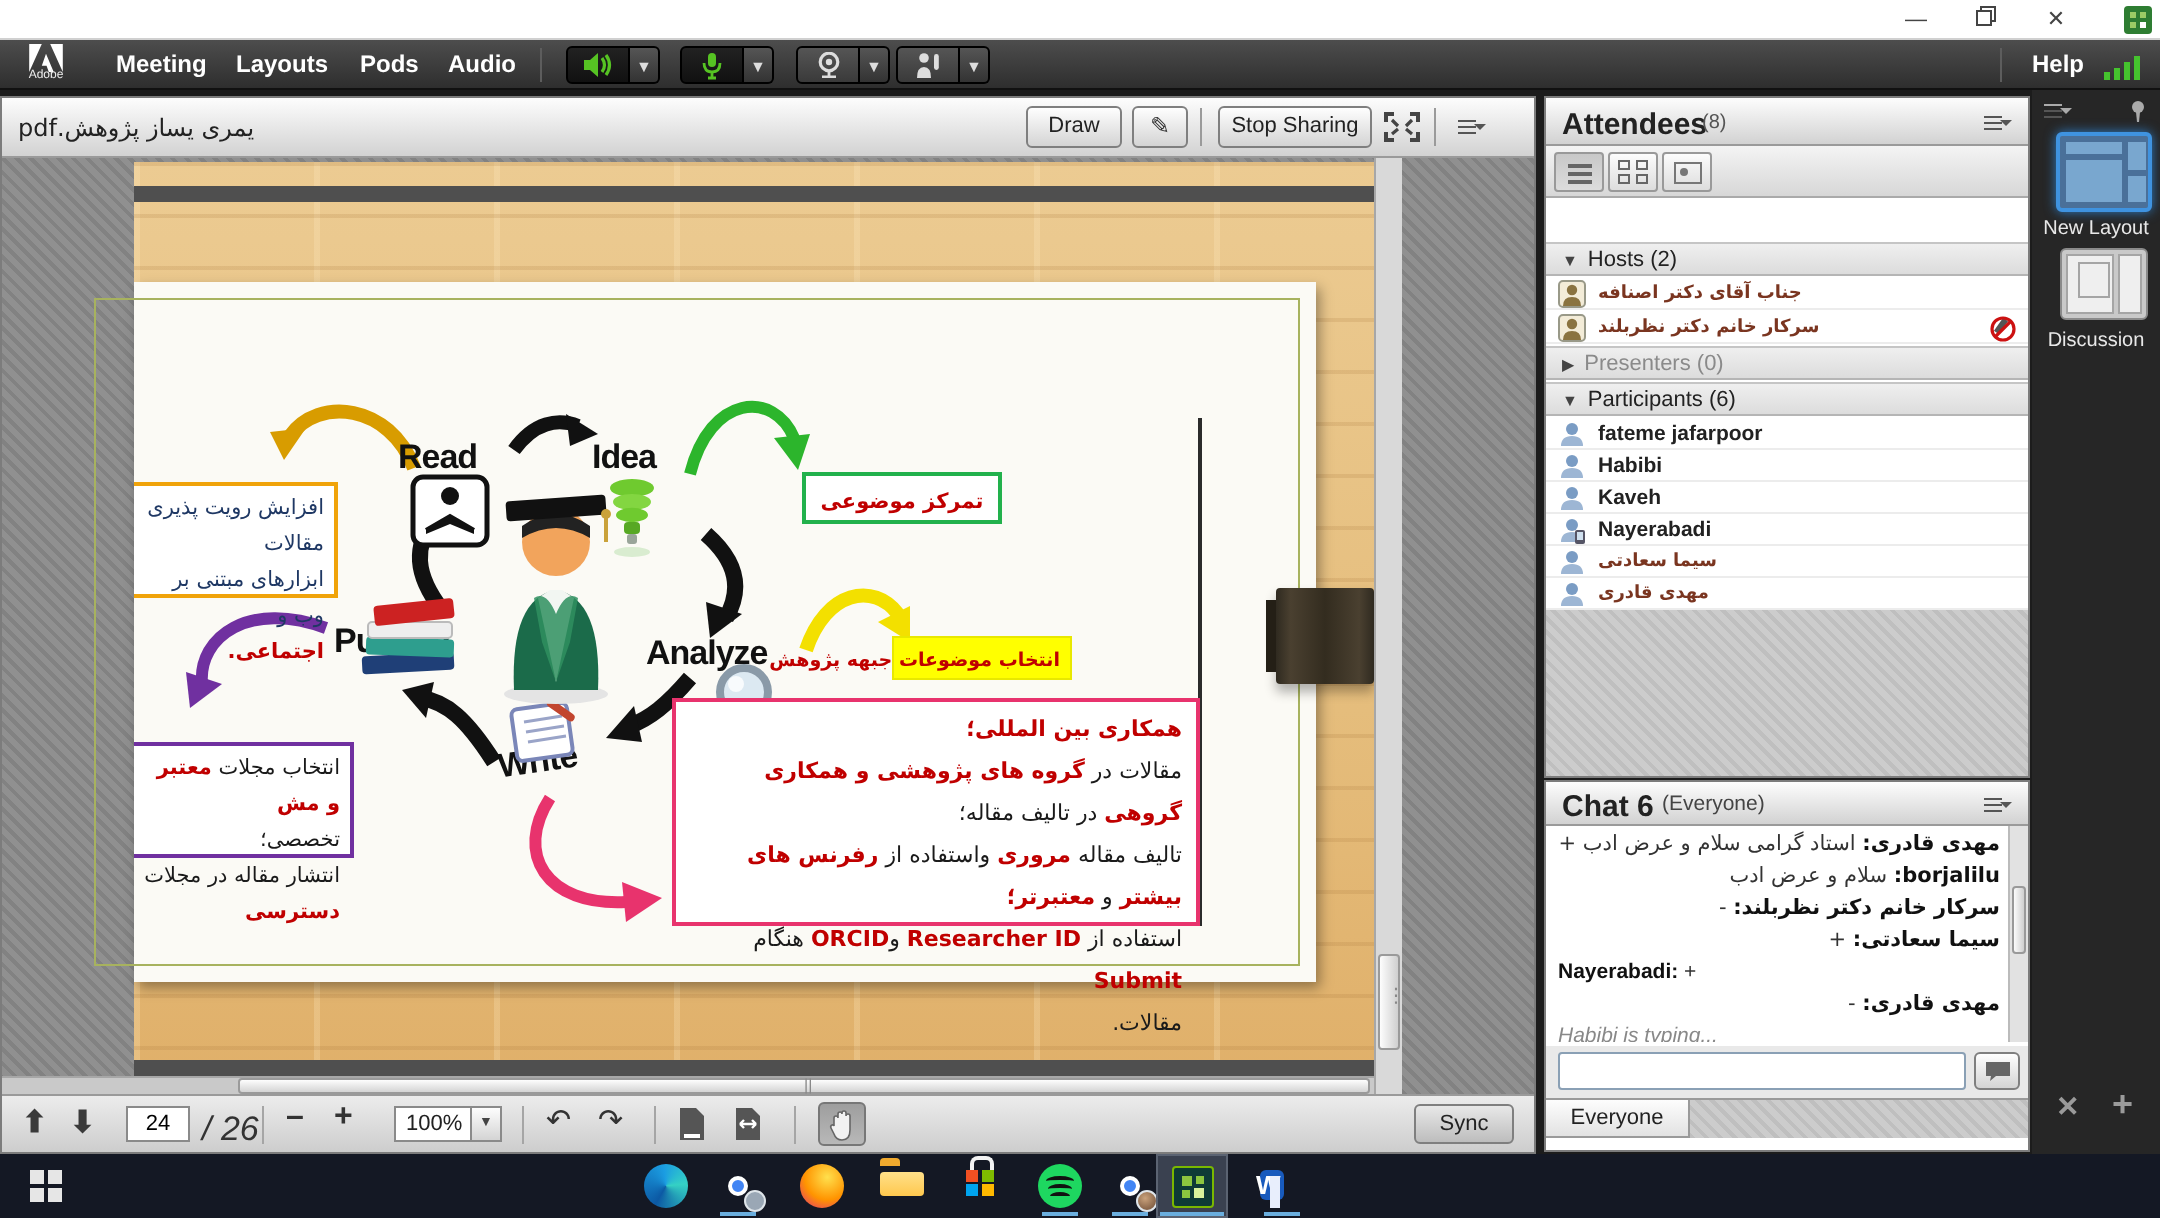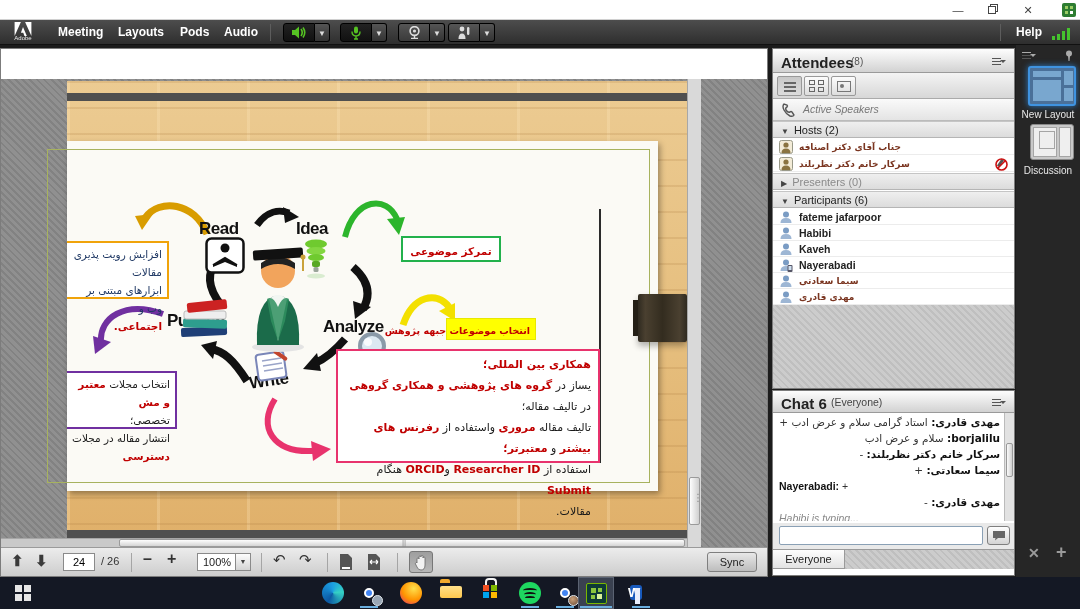--- a/index.html
+++ b/index.html
@@ -285,20 +285,38 @@
       <i style="left:0;height:4px;"></i>
         <i style="left:5px;height:6px;"></i>
         <i style="left:10px;height:9px;"></i>
         <i style="left:15px;height:12px;"></i>
     </div>
   </div>
 
   <div class="workspace">
 
     <div class="pod" id="share-pod">
+      <div class="pod-header" id="share-header">
+        <span id="share-title" class="rtl">یمری یساز پژوهش.pdf</span>
+        <div class="btn" id="draw-btn">Draw</div>
+        <div class="btn" id="pencil-btn">✎</div>
+        <div class="hd-sep" style="left:599px;"></div>
+        <div class="btn" id="stop-btn">Stop Sharing</div>
+        <div id="fs-btn">
+          <svg width="20" height="17" viewBox="0 0 20 17">
+              <path d="M2 6 L2 2 L6 2 M14 2 L18 2 L18 6 M18 11 L18 15 L14 15 M6 15 L2 15 L2 11" stroke="#444" stroke-width="2" fill="none"></path>
+              <path d="M5 5 L8 8 M15 5 L12 8 M15 12 L12 9.5 M5 12 L8 9.5" stroke="#444" stroke-width="1.6"></path>
+            </svg>
+        </div>
+        <div class="hd-sep" style="left:716px;"></div>
+        <div class="menu-lines" style="left:728px; top:10px;">
+            <i></i>
+            <b></b>
+          </div>
+      </div>
 
       <div id="share-content" class="hatch-dark">
         <div id="doc-wood"></div>
         <div class="page-gap" style="top:14px;"></div>
         <div class="page-gap" style="top:451px;"></div>
 
         <div id="slide">
           <div id="slide-border"></div>
           <div id="slide-vrule"></div>
 
@@ -398,42 +416,42 @@
             <div><span class="seg-navy">ابزارهای مبتنی بر وب و</span></div>
             <div><span class="seg-red">اجتماعی.</span></div>
           </div>
           <div class="slide-box rtl" id="box-journals">
             <div><span class="seg-black">انتخاب مجلات </span><span class="seg-red">معتبر و مش</span></div>
             <div><span class="seg-black">تخصصی؛</span></div>
             <div><span class="seg-black">انتشار مقاله در مجلات </span><span class="seg-red">دسترسی</span></div>
           </div>
           <div class="slide-box rtl" id="box-collab">
             <div><span class="seg-red">همکاری بین المللی؛</span></div>
-            <div><span class="seg-black">یساز در </span><span class="seg-red">گروه های پژوهشی و همکاری گروهی</span><span class="seg-black"> در تالیف مقاله؛</span></div>
+            <div><span class="seg-black">مقالات در </span><span class="seg-red">گروه های پژوهشی و همکاری گروهی</span><span class="seg-black"> در تالیف مقاله؛</span></div>
             <div><span class="seg-black">تالیف مقاله </span><span class="seg-red">مروری</span><span class="seg-black"> واستفاده از </span><span class="seg-red">رفرنس های بیشتر</span><span class="seg-black"> و </span><span class="seg-red">معتبرتر؛</span></div>
             <div><span class="seg-black">استفاده از </span><span class="seg-red">Researcher ID</span><span class="seg-black"> و</span><span class="seg-red">ORCID</span><span class="seg-black"> هنگام </span><span class="seg-red">Submit</span></div>
             <div><span class="seg-black">مقالات.</span></div>
           </div>
         </div>
 
         <div class="clip-obj"></div>
 
         <div class="vscroll">
             <div class="thumb"></div>
           </div>
         <div class="hscroll">
             <div class="thumb"></div>
           </div>
       </div>
 
       <div id="share-toolbar">
         <span class="tb-item tb-arrow" style="left:10px;">⬆</span>
         <span class="tb-item tb-arrow" style="left:34px;">⬇</span>
         <input id="page-input" value="24" style="">
-        <span class="tb-item" style="left:100px; font-size:11px; top:7px;">/ 26</span>
+        <span class="tb-item" style="left:100px; font-size:17px; top:7px;font-style:italic;">/ 26</span>
         <div class="tb-sep" style="left:130px;"></div>
         <span class="tb-item" style="left:142px; font-size:16px; font-weight:bold; top:2px;">–</span>
         <span class="tb-item" style="left:166px; font-size:16px; font-weight:bold; top:2px;">+</span>
         <div id="zoom-select">
           <span class="zs-val">100%</span>
           <span class="zs-dd">▼</span>
         </div>
         <div class="tb-sep" style="left:260px;"></div>
         <span class="tb-item" style="left:272px; font-size:15px; top:3px;">↶</span>
         <span class="tb-item" style="left:298px; font-size:15px; top:3px;">↷</span>
@@ -473,26 +491,20 @@
         <div class="view-btn pressed" style="left:4px;">
             <span class="vb-lines"></span>
           </div>
         <div class="view-btn" style="left:31px;">
           <span class="vb-grid"><i style="left:4px;top:3px;"></i><i style="left:13px;top:3px;"></i><i style="left:4px;top:10px;"></i><i style="left:13px;top:10px;"></i></span>
         </div>
         <div class="view-btn" style="left:58px;">
             <span class="vb-card"></span>
           </div>
       </div>
-      <div id="active-speakers">
-        <svg style="position:absolute;left:8px;top:3px;" width="16" height="16" viewBox="0 0 16 16">
-          <path d="M3 2 Q1 4 3 8 Q5 12 9 14 Q12 15 13 13 L11 10 Q10 9 9 10 Q7 11 5 8 Q4 6 6 5 Q7 4 6 3 Z" fill="none" stroke="#555" stroke-width="1.4"></path>
-        </svg>
-        <span class="as-label">Active Speakers</span>
-      </div>
       <div class="sec-header" style="top:72px;"><span class="tri">▼</span><span>Hosts (2)</span></div>
       <div class="att-row" style="top:90px;">
         <svg class="avatar" viewBox="0 0 14 14">
             <rect x="0.5" y="0.5" width="13" height="13" rx="2" fill="#f3ecd8" stroke="#998"></rect>
             <circle cx="7" cy="5" r="2.6" fill="#8a7340"></circle>
             <path d="M2.5 13 Q2.5 8.5 7 8.5 Q11.5 8.5 11.5 13 Z" fill="#8a7340"></path>
           </svg>
         <span class="nm fa rtl">جناب آقای دکتر اصنافه</span>
       </div>
       <div class="att-row" style="top:107px;">

